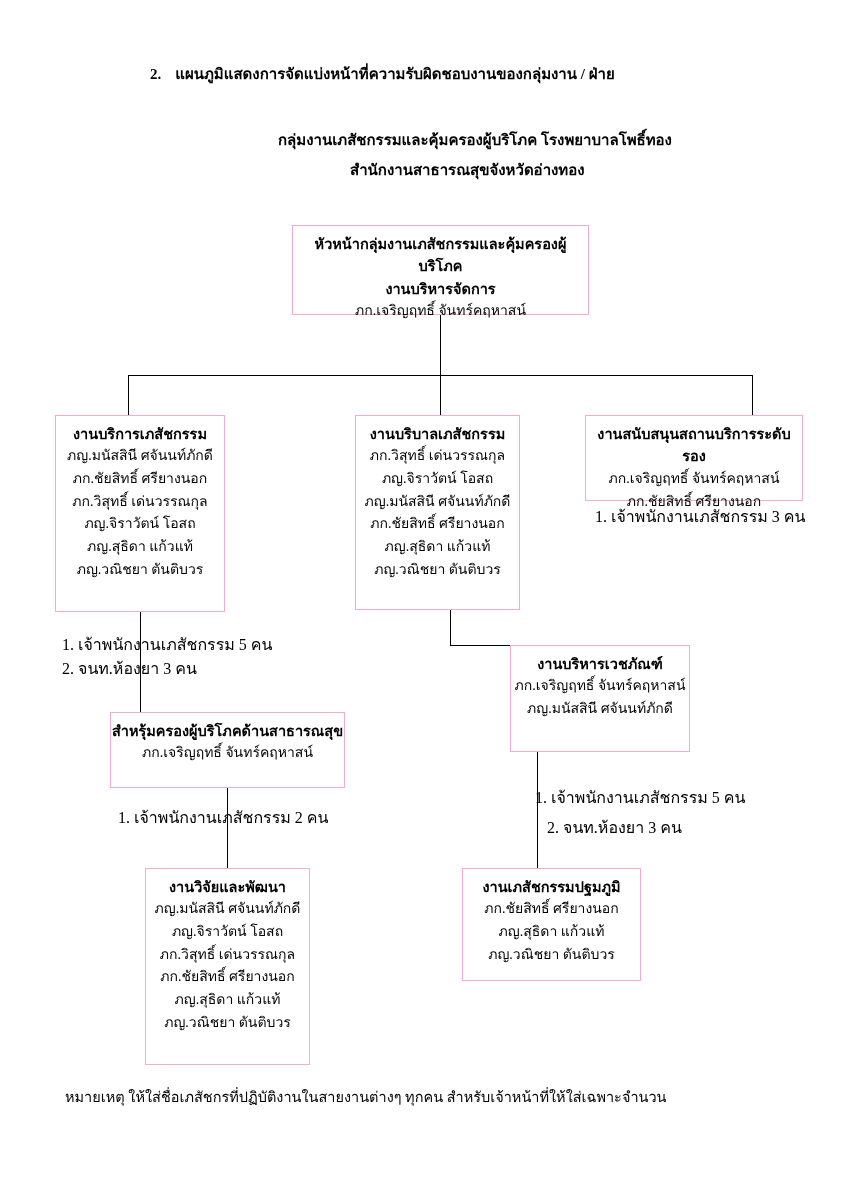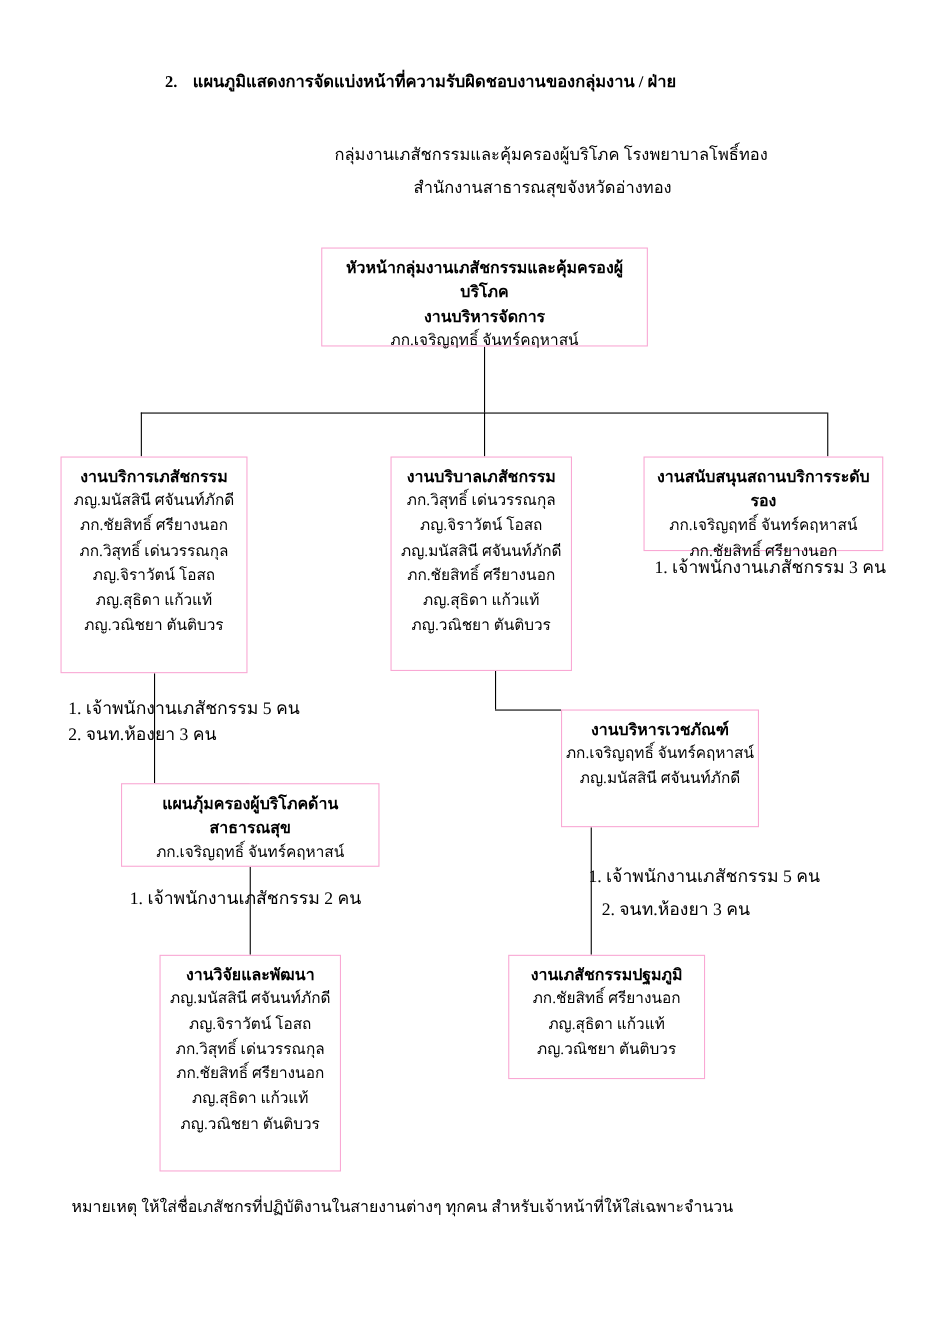--- a/index.html
+++ b/index.html
@@ -22,24 +22,23 @@
     position: absolute;
     font-size: 15px;
     font-weight: bold;
     white-space: nowrap;
   }
   #doc-heading { left: 150px; top: 62px; }
   #doc-heading .num { margin-right: 14px; }
   .subtitle {
     position: absolute;
     font-size: 15px;
-    font-weight: normal;
+    font-weight: bold;
     white-space: nowrap;
     text-align: right;
-    margin-left: 26px;
   }
   #subtitle-1 { left: 278px; top: 128px; }
   #subtitle-2 { left: 350px; top: 158px; }
 
   .node {
     position: absolute;
     border: 1px solid #f9a8d4;
     box-sizing: border-box;
     background: #ffffff;
     text-align: center;
@@ -135,21 +134,21 @@
   <div class="node" id="node-support-secondary" style="left:585px; top:415px; width:218px; height:86px;">
     <div class="title">งานสนับสนุนสถานบริการระดับรอง</div>
     <div class="person">ภก.เจริญฤทธิ์ จันทร์คฤหาสน์</div>
     <div class="person">ภก.ชัยสิทธิ์ ศรียางนอก</div>
   </div>
   <div class="note" style="left:595px; top:505px;">
     <div>1. เจ้าพนักงานเภสัชกรรม 3 คน</div>
   </div>
 
   <div class="node" id="node-consumer-protection" style="left:110px; top:712px; width:235px; height:76px;">
-    <div class="title">แผนภุ้มครองผู้บริโภคด้านสาธารณสุข</div>
+    <div class="title">สำหรุ้มครองผู้บริโภคด้านสาธารณสุข</div>
     <div class="person">ภก.เจริญฤทธิ์ จันทร์คฤหาสน์</div>
   </div>
   <div class="note" style="left:118px; top:806px;">
     <div>1. เจ้าพนักงานเภสัชกรรม 2 คน</div>
   </div>
 
   <div class="node" id="node-drug-administration" style="left:510px; top:645px; width:180px; height:107px;">
     <div class="title">งานบริหารเวชภัณฑ์</div>
     <div class="person">ภก.เจริญฤทธิ์ จันทร์คฤหาสน์</div>
     <div class="person">ภญ.มนัสสินี ศจันนท์ภักดี</div>

